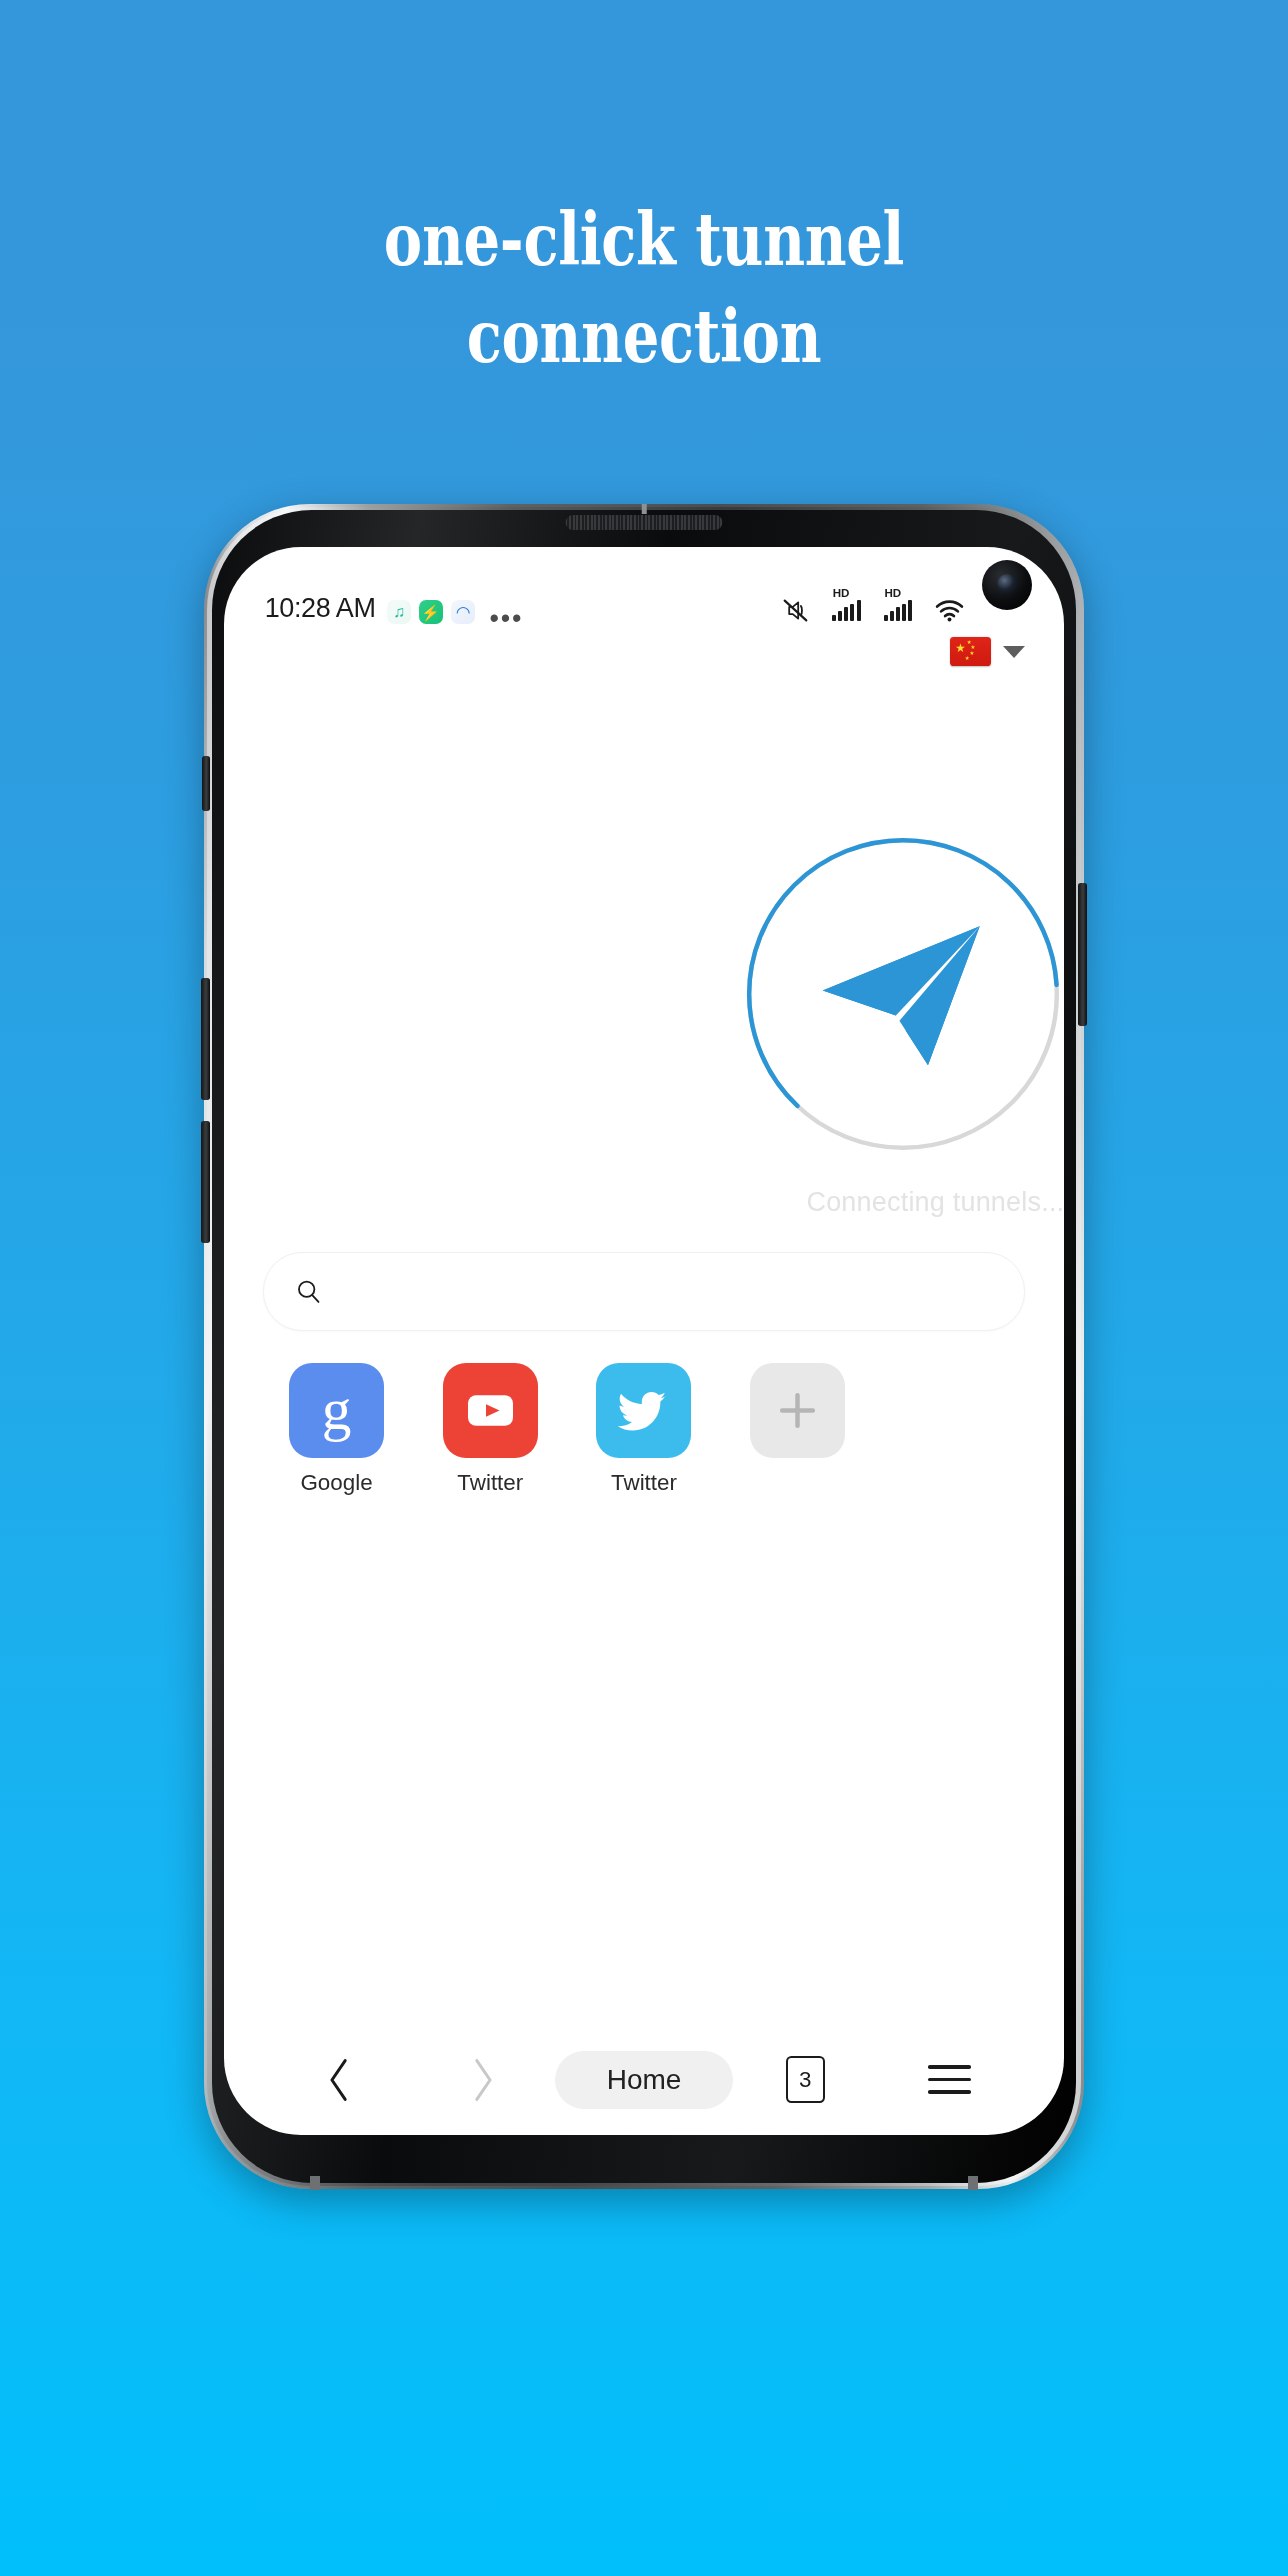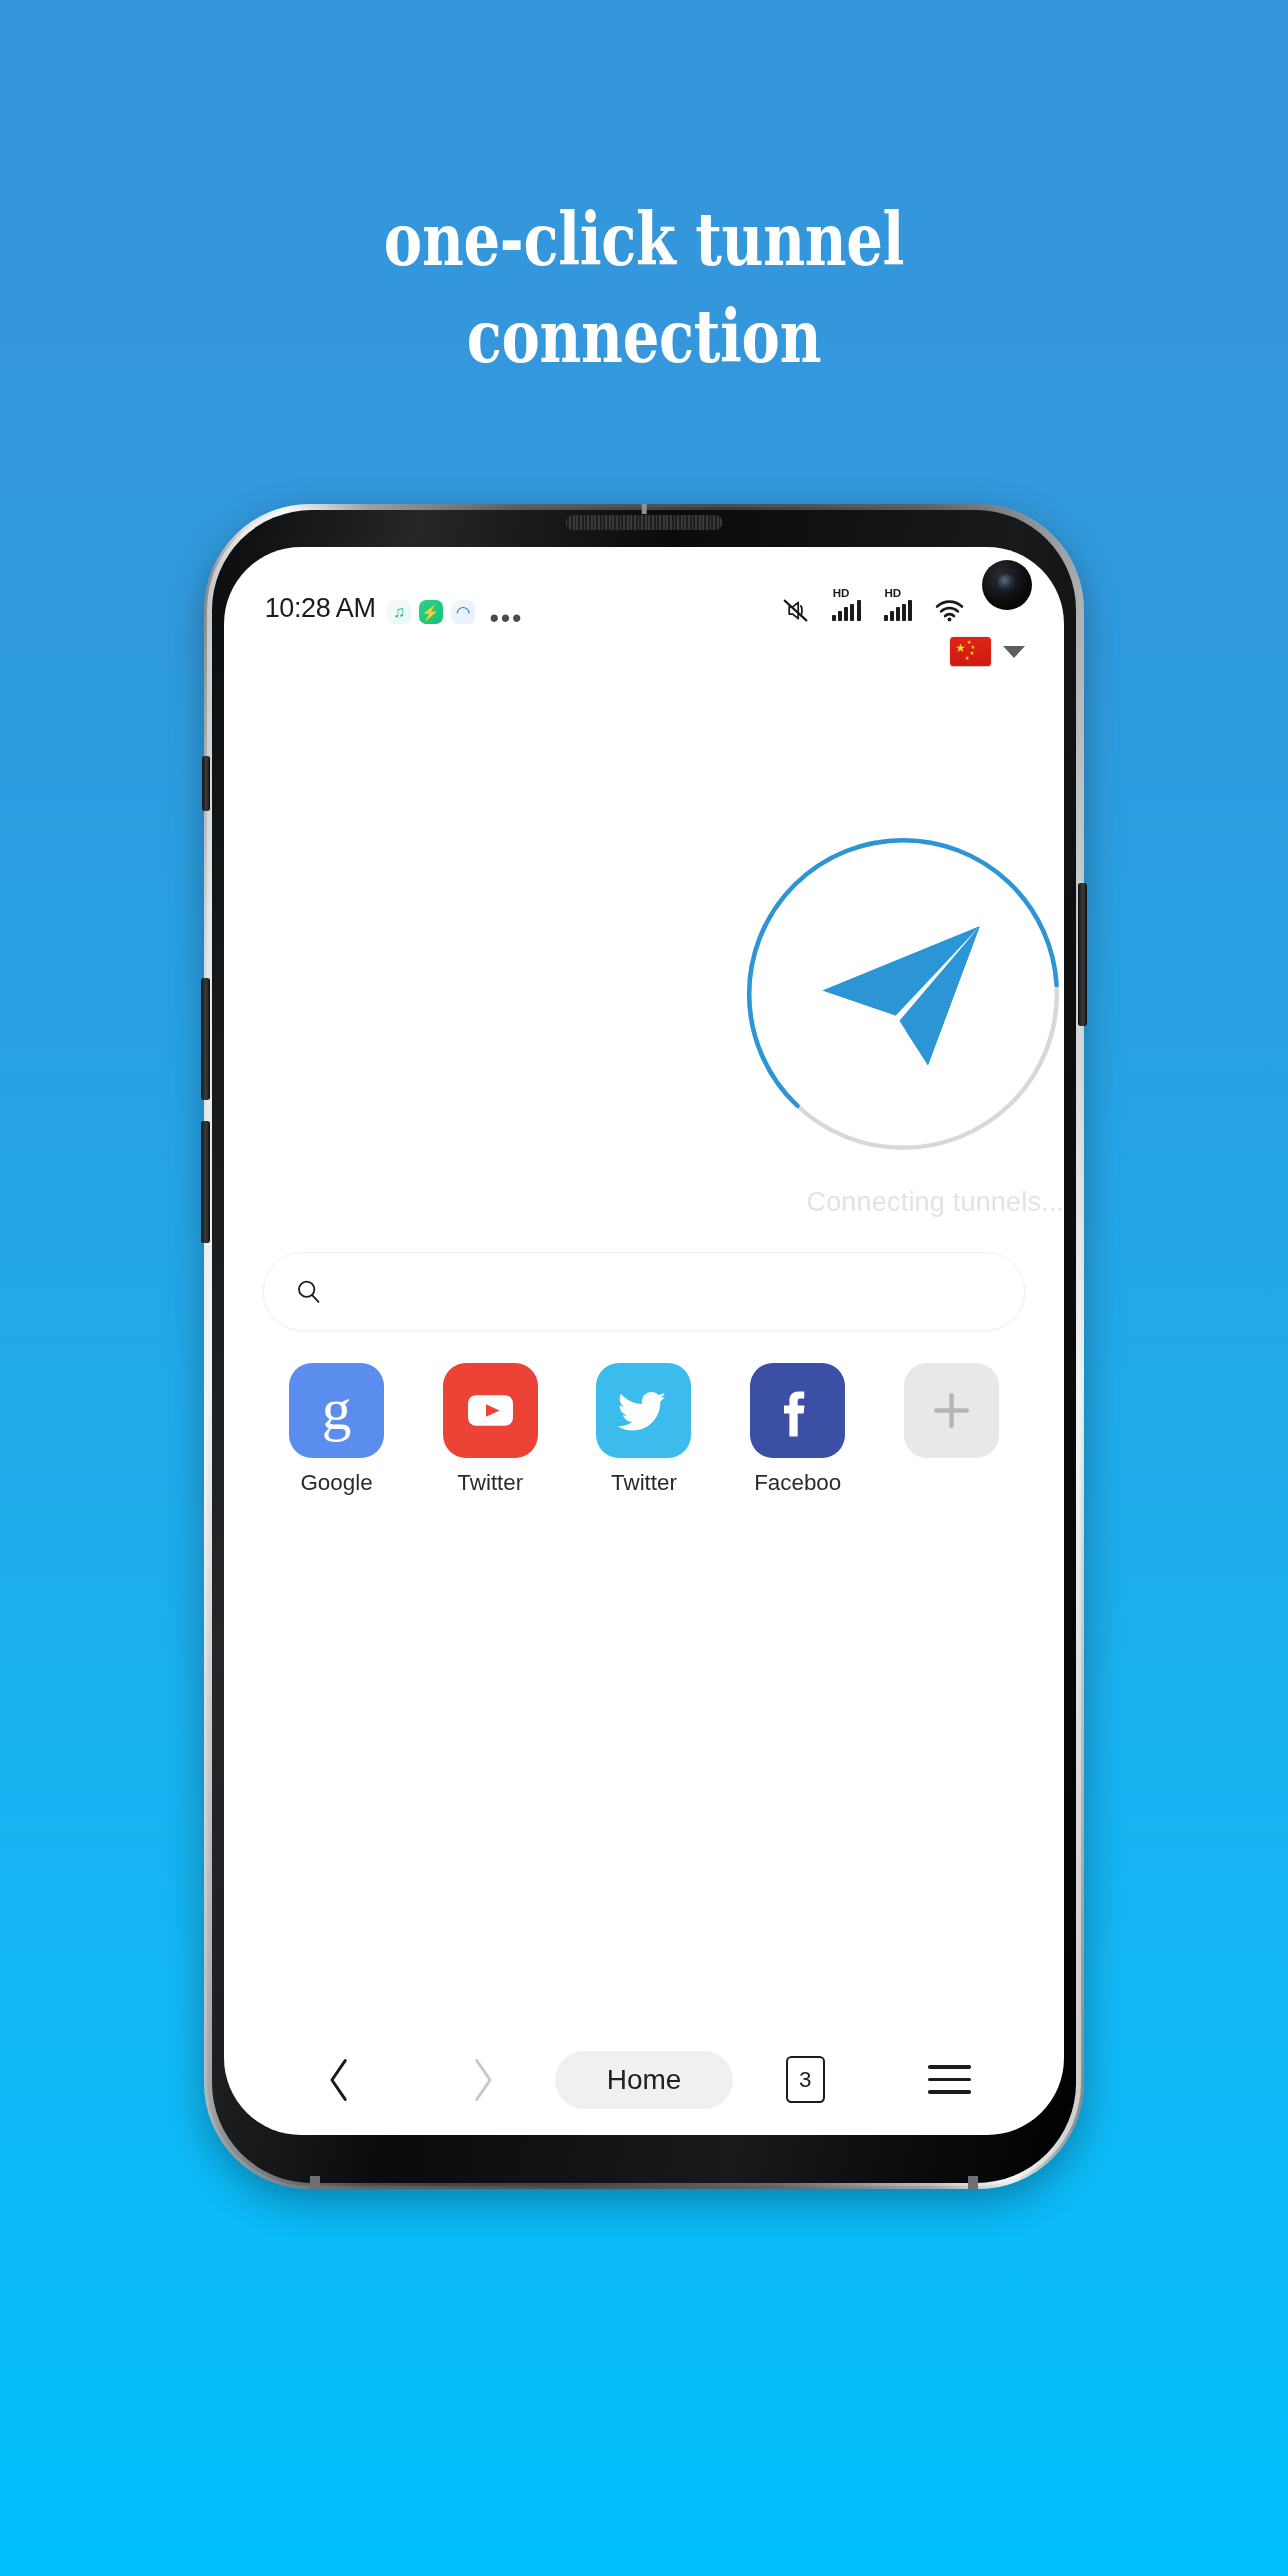--- a/index.html
+++ b/index.html
@@ -544,28 +544,20 @@
 
         <div class="shortcut">
           <span class="tile" style="background:#3cbced">
             <svg viewBox="0 0 70 70" width="63" height="63">
               <path d="M60 19.5c-1.9.9-4 1.5-6.1 1.7 2.2-1.3 3.9-3.4 4.7-5.9-2.1 1.2-4.4 2.1-6.8 2.6-2-2.1-4.8-3.4-7.9-3.4-6 0-10.8 4.8-10.8 10.8 0 .8.1 1.7.3 2.5C23.4 27.3 15.4 23 10 16.4c-1 1.7-1.5 3.6-1.5 5.5 0 3.7 1.9 7 4.8 8.9-1.8-.1-3.4-.5-4.9-1.3v.1c0 5.2 3.7 9.6 8.6 10.6-.9.2-1.8.4-2.8.4-.7 0-1.4-.1-2-.2 1.4 4.3 5.3 7.4 10.1 7.5-3.7 2.9-8.3 4.6-13.4 4.6-.9 0-1.7 0-2.6-.1 4.8 3 10.5 4.8 16.6 4.8 19.9 0 30.8-16.5 30.8-30.8v-1.4c2.1-1.5 3.9-3.4 5.3-5.5z" fill="#ffffff"></path>
             </svg>
           </span>
           <span class="sc-label">Twitter</span>
         </div>
 
-        <div class="shortcut">
-          <span class="tile" style="background:#3b4fa4">
-            <svg viewBox="0 0 70 70" width="63" height="63">
-              <path d="M42.5 14h-6.8c-6 0-9.7 3.9-9.7 10v5.4h-6v8.8h6V64h9.2V38.2h6.6l1-8.8h-7.6v-4.6c0-2 .6-3.1 3-3.1h4.3z" fill="#ffffff"></path>
-            </svg>
-          </span>
-          <span class="sc-label">Faceboo</span>
-        </div>
 
 
 
         <div class="shortcut">
           <span class="tile" style="background:#e8e8e8">
             <svg viewBox="0 0 70 70" width="63" height="63">
               <path d="M35 18 V52 M18 35 H52" stroke="#b5b5b5" stroke-width="5" stroke-linecap="round"></path>
             </svg>
           </span>
           <span class="sc-label blank"></span>

